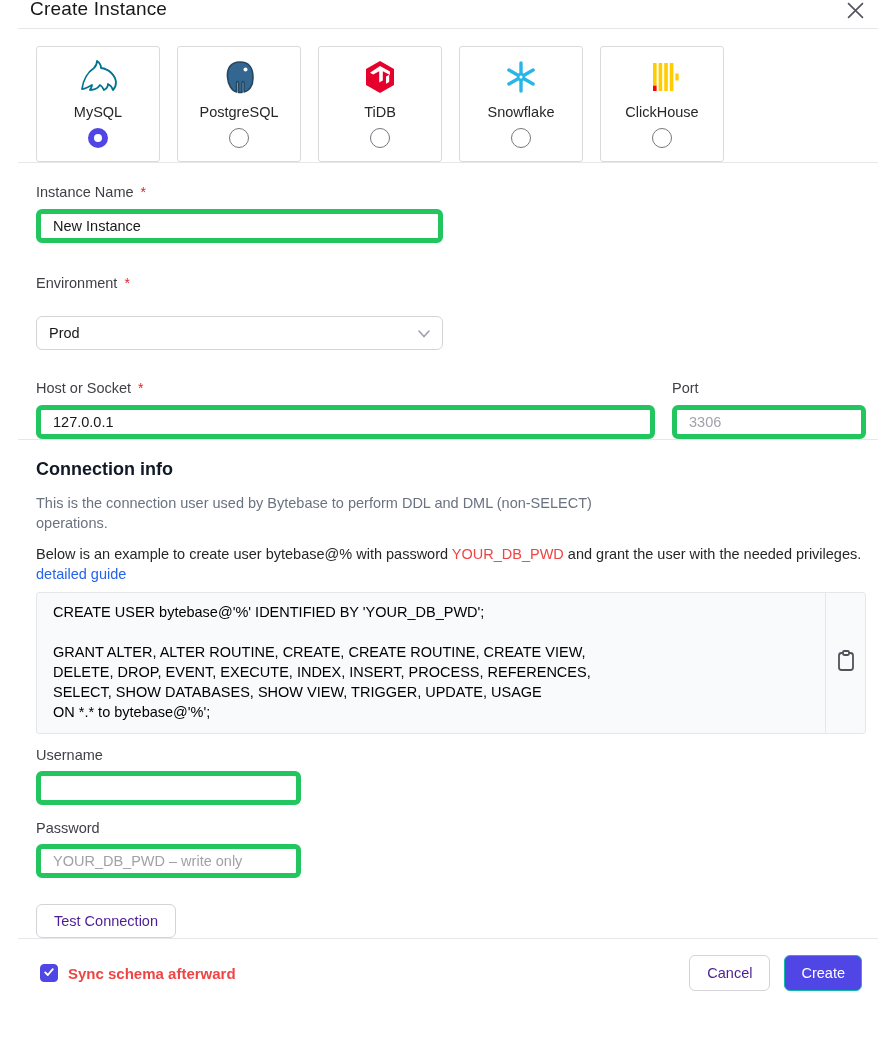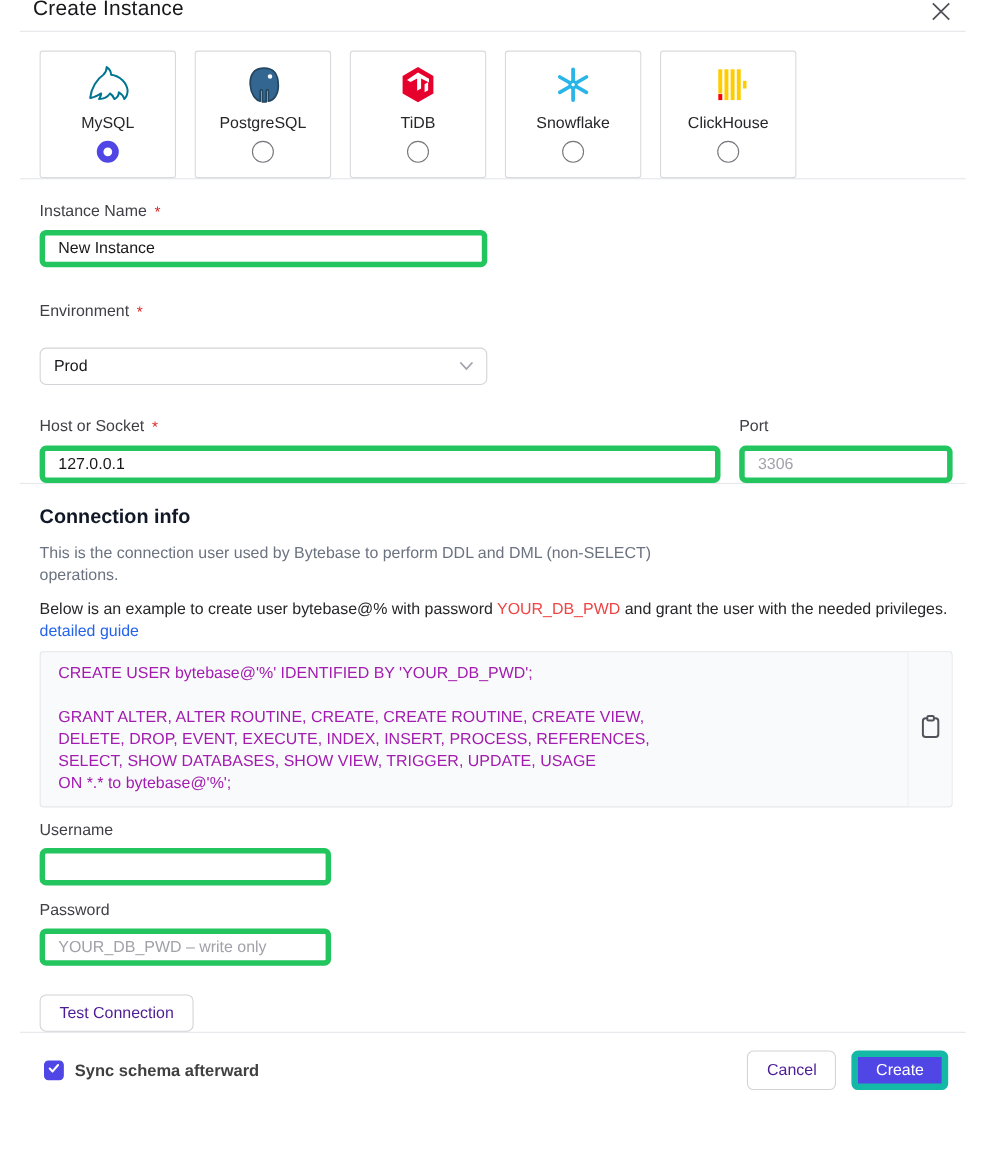--- a/index.html
+++ b/index.html
@@ -65,21 +65,21 @@
   .conn-desc { margin-top: 13px; font-size: 14.5px; line-height: 20px; color: #6b7280; max-width: 578px; }
   .conn-example { margin-top: 11px; font-size: 14.5px; line-height: 20px; color: #27272a; }
   .red-text { color: #ef4444; }
   .guide-link { color: #2563eb; text-decoration: none; font-size: 14.5px; line-height: 20px; display: inline-block; cursor: pointer; }
   .code-block {
     margin-top: 8px; display: flex; border: 1px solid #e5e7eb; border-radius: 3px;
     background: #f9fafb; align-items: stretch;
   }
   .code-pre {
     flex: 1; padding: 9px 16px 11px; font-family: "Liberation Sans", sans-serif;
-    font-size: 14.5px; line-height: 20px; color: #a21caf; white-space: pre-wrap;
+    font-size: 14.5px; line-height: 20px; color: #000000; white-space: pre-wrap;
   }
   .copy-col {
     width: 40px; border-left: 1px solid #e5e7eb; display: flex;
     align-items: center; justify-content: center; background: #f9fafb;
     border-radius: 0 3px 3px 0; cursor: pointer;
   }
   .cred { margin-top: 12px; }
   .w-cred { width: 265px; height: 33px; }
   .btn {
     font-family: "Liberation Sans", sans-serif; font-size: 14.5px; font-weight: 500;
@@ -94,24 +94,24 @@
     padding: 0 34px 0 40px; margin-top: 16px;
   }
   .sync { display: flex; align-items: center; gap: 10px; cursor: pointer; }
   .checkbox {
     width: 18px; height: 18px; border-radius: 4px; border: 1px solid #4f46e5;
     background: #fff; display: flex; align-items: center; justify-content: center;
   }
   .checkbox.checked { background: #4f46e5; }
   .checkbox .check { display: none; }
   .checkbox.checked .check { display: block; }
-  .sync-label { font-size: 15px; font-weight: 600; color: #404040; }
+  .sync-label { font-size: 15px; font-weight: 600; color: #ef4444; }
   .footer-btns { display: flex; gap: 14px; justify-content: flex-end; }
   .cancel-btn { height: 36px; padding: 0 17px; }
-  .create-btn { height: 36px; padding: 0 16px; background: #4f46e5; border: 6px solid #14b8a6; color: #fff; }
+  .create-btn { height: 36px; padding: 0 16px; background: #4f46e5; border: 1px solid #14b8a6; color: #fff; }
   .mt-div-cards { margin-top: 25px; }
   .mt-div-host { margin-top: 25px; }
   .mt-div-footer { margin-top: 26px; }
 </style>
 </head>
 <body>
 
 <div>
 
   <div class="header">

